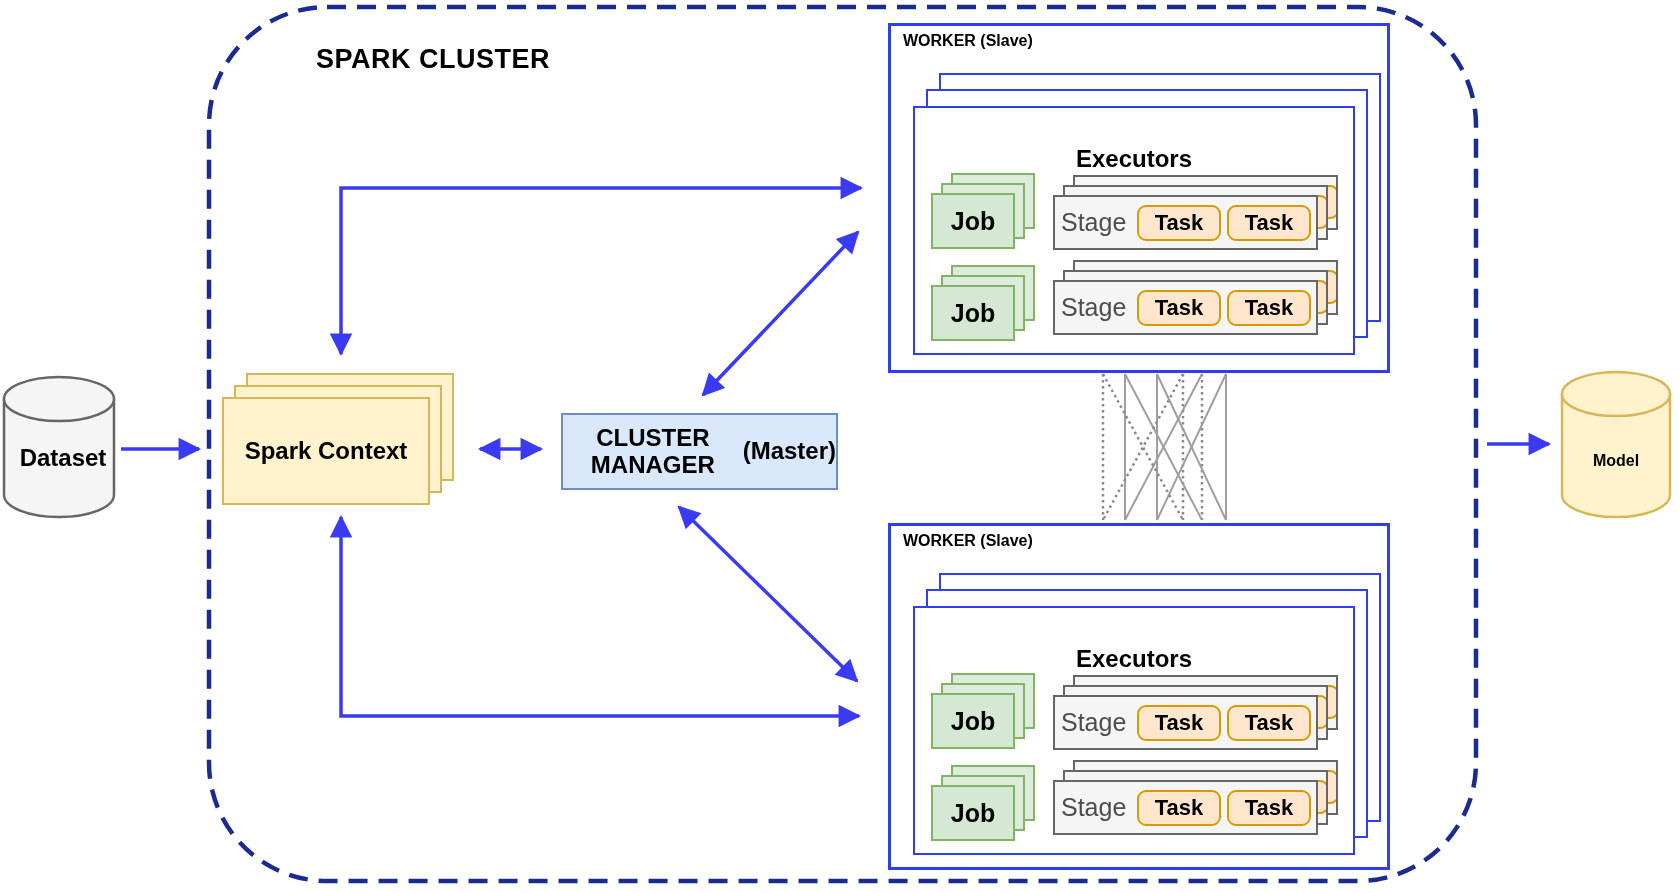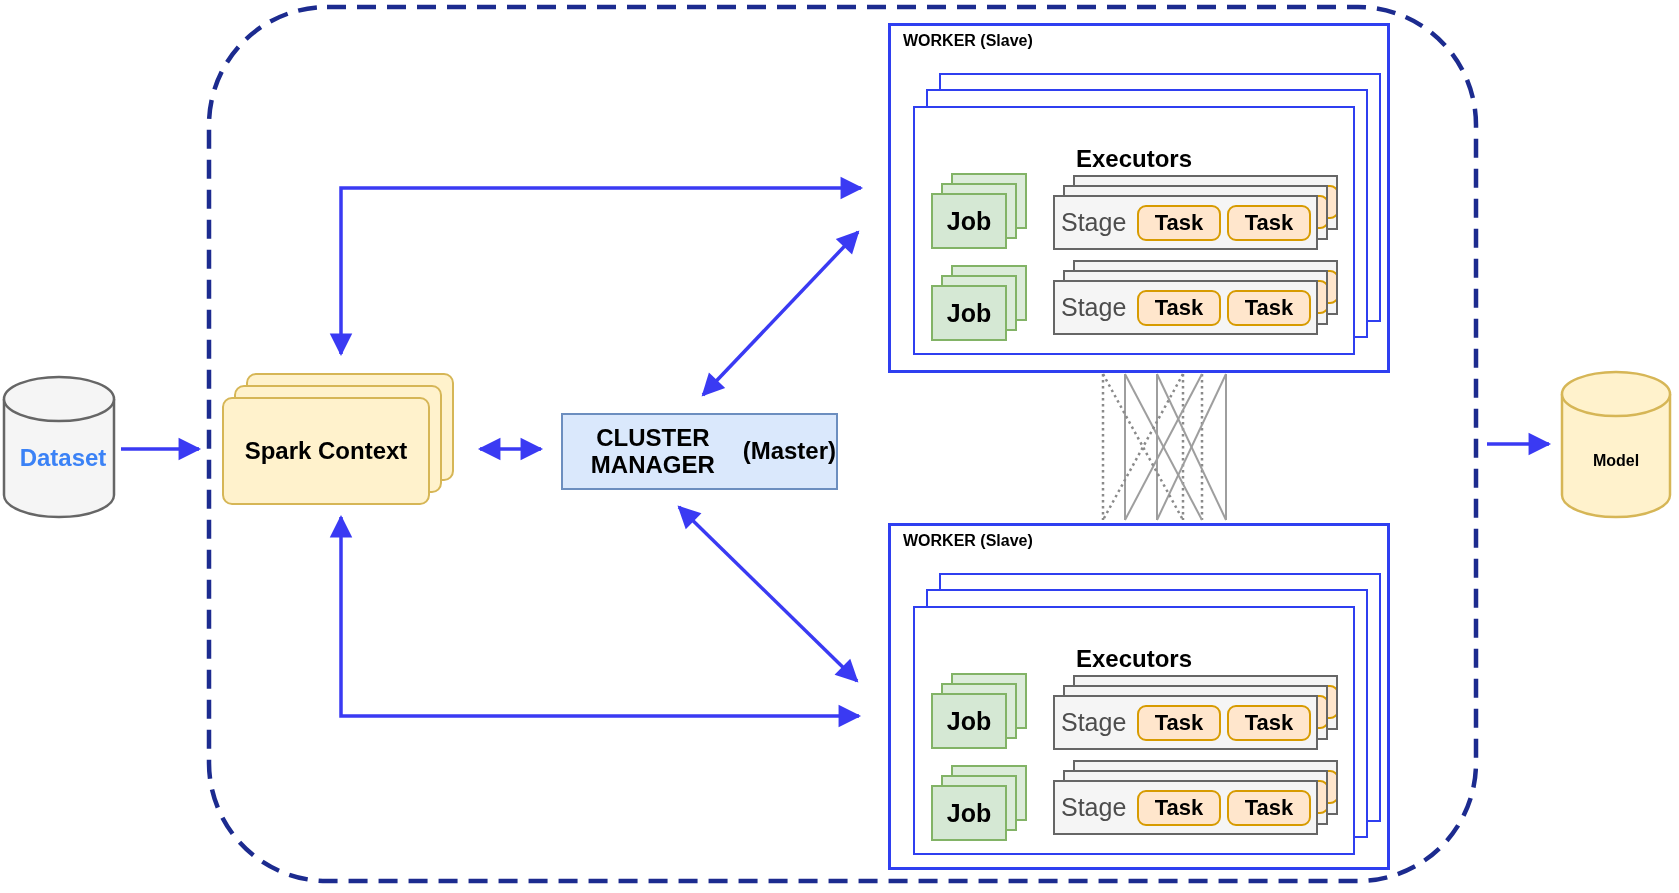--- a/index.html
+++ b/index.html
@@ -32,41 +32,41 @@
   .abs{position:absolute;}
   .lbl{font-weight:bold;white-space:nowrap;}
 
   .title{font-size:27px;letter-spacing:.5px;}
 
   
   .cyl-label{font-size:24px;text-align:center;}
 
   
   .stack{position:absolute;}
-  .card{position:absolute;border-radius:10px;}
+  .card{position:absolute;}
   .sc-card{width:208px;height:108px;background:var(--yellow-fill);border:2.5px solid var(--yellow-stroke);}
   .sc-front{display:flex;align-items:center;justify-content:center;font-size:24px;font-weight:bold;}
 
   
   .cm-box{
     left:561px;top:413px;width:277px;height:77px;
     background:var(--lightblue-fill);border:2.5px solid var(--lightblue-stroke);
     display:flex;flex-direction:row;align-items:center;justify-content:center;
     font-size:24px;font-weight:bold;line-height:1.12;text-align:center;
   }
 
   
   .worker{background:#fff;border:3px solid var(--box-blue);}
   .worker-title{position:absolute;left:12px;top:6px;font-size:16px;font-weight:bold;}
   .exec-stack{position:absolute;left:22px;top:47px;width:468px;height:282px;}
   .exec-panel{position:absolute;width:442px;height:249px;background:#fff;border:2.5px solid var(--box-blue);}
   .exec-title{position:absolute;left:0;top:16px;width:100%;text-align:center;font-size:24px;font-weight:bold;margin-top:21px;}
 
   .job-stack{position:absolute;width:96px;height:76px;}
-  .job-card{position:absolute;width:76px;height:56px;background:var(--green-fill-back);border:2px solid var(--green-stroke);}
+  .job-card{position:absolute;width:84px;height:56px;background:var(--green-fill-back);border:2px solid var(--green-stroke);}
   .job-front{background:var(--green-fill);display:flex;align-items:center;justify-content:center;font-size:25px;font-weight:bold;}
 
   .stage-stack{position:absolute;width:285px;height:75px;}
   .stage-panel{position:absolute;width:265px;height:55px;background:var(--gray-fill);border:2px solid var(--gray-stroke);overflow:hidden;}
   .stage-front{display:flex;align-items:center;padding-left:6px;gap:6px;}
   .stage-name{flex:none;width:70px;font-size:25px;font-weight:normal;color:var(--stage-text);}
   .task{flex:none;width:84px;height:36px;background:var(--orange-fill);border:2px solid var(--orange-stroke);
         border-radius:9px;display:flex;align-items:center;justify-content:center;font-size:22px;font-weight:bold;}
   .task-peek{position:absolute;left:180px;top:8px;width:84px;height:34px;background:var(--orange-fill);
         border:2px solid var(--orange-stroke);border-radius:9px;}
@@ -120,22 +120,23 @@
 
     <path class="ar" d="M121,449 H199" marker-end="url(#ah)"></path>
     <path class="ar" d="M341,354 V188 H861" marker-start="url(#ah)" marker-end="url(#ah)"></path>
     <path class="ar" d="M341,517 V716 H859" marker-start="url(#ah)" marker-end="url(#ah)"></path>
     <path class="ar" d="M480,449 H541" marker-start="url(#ah)" marker-end="url(#ah)"></path>
     <path class="ar" d="M703,395 L858,232" marker-start="url(#ah)" marker-end="url(#ah)"></path>
     <path class="ar" d="M679,507 L857,681" marker-start="url(#ah)" marker-end="url(#ah)"></path>
     <path class="ar" d="M1487,444 H1549" marker-end="url(#ah)"></path>
   </svg>
 
-
-  <div class="abs lbl cyl-label" style="left:2px;top:444px;width:122px;color:#3b82f6;">Dataset</div>
+  <div class="abs lbl title" style="left:316px;top:44px;">SPARK CLUSTER</div>
+
+  <div class="abs lbl cyl-label" style="left:2px;top:444px;width:122px;color:#000000;">Dataset</div>
 
   <div class="abs lbl cyl-label" style="left:1562px;top:452px;width:108px;font-size:16px;">Model</div>
 
   <div class="stack" style="left:222px;top:373px;width:232px;height:132px;">
     <div class="card sc-card" style="left:24px;top:0;"></div>
     <div class="card sc-card" style="left:12px;top:12px;"></div>
     <div class="card sc-card sc-front" style="left:0;top:24px;">
       <span>Spark Context</span>
     </div>
   </div>

